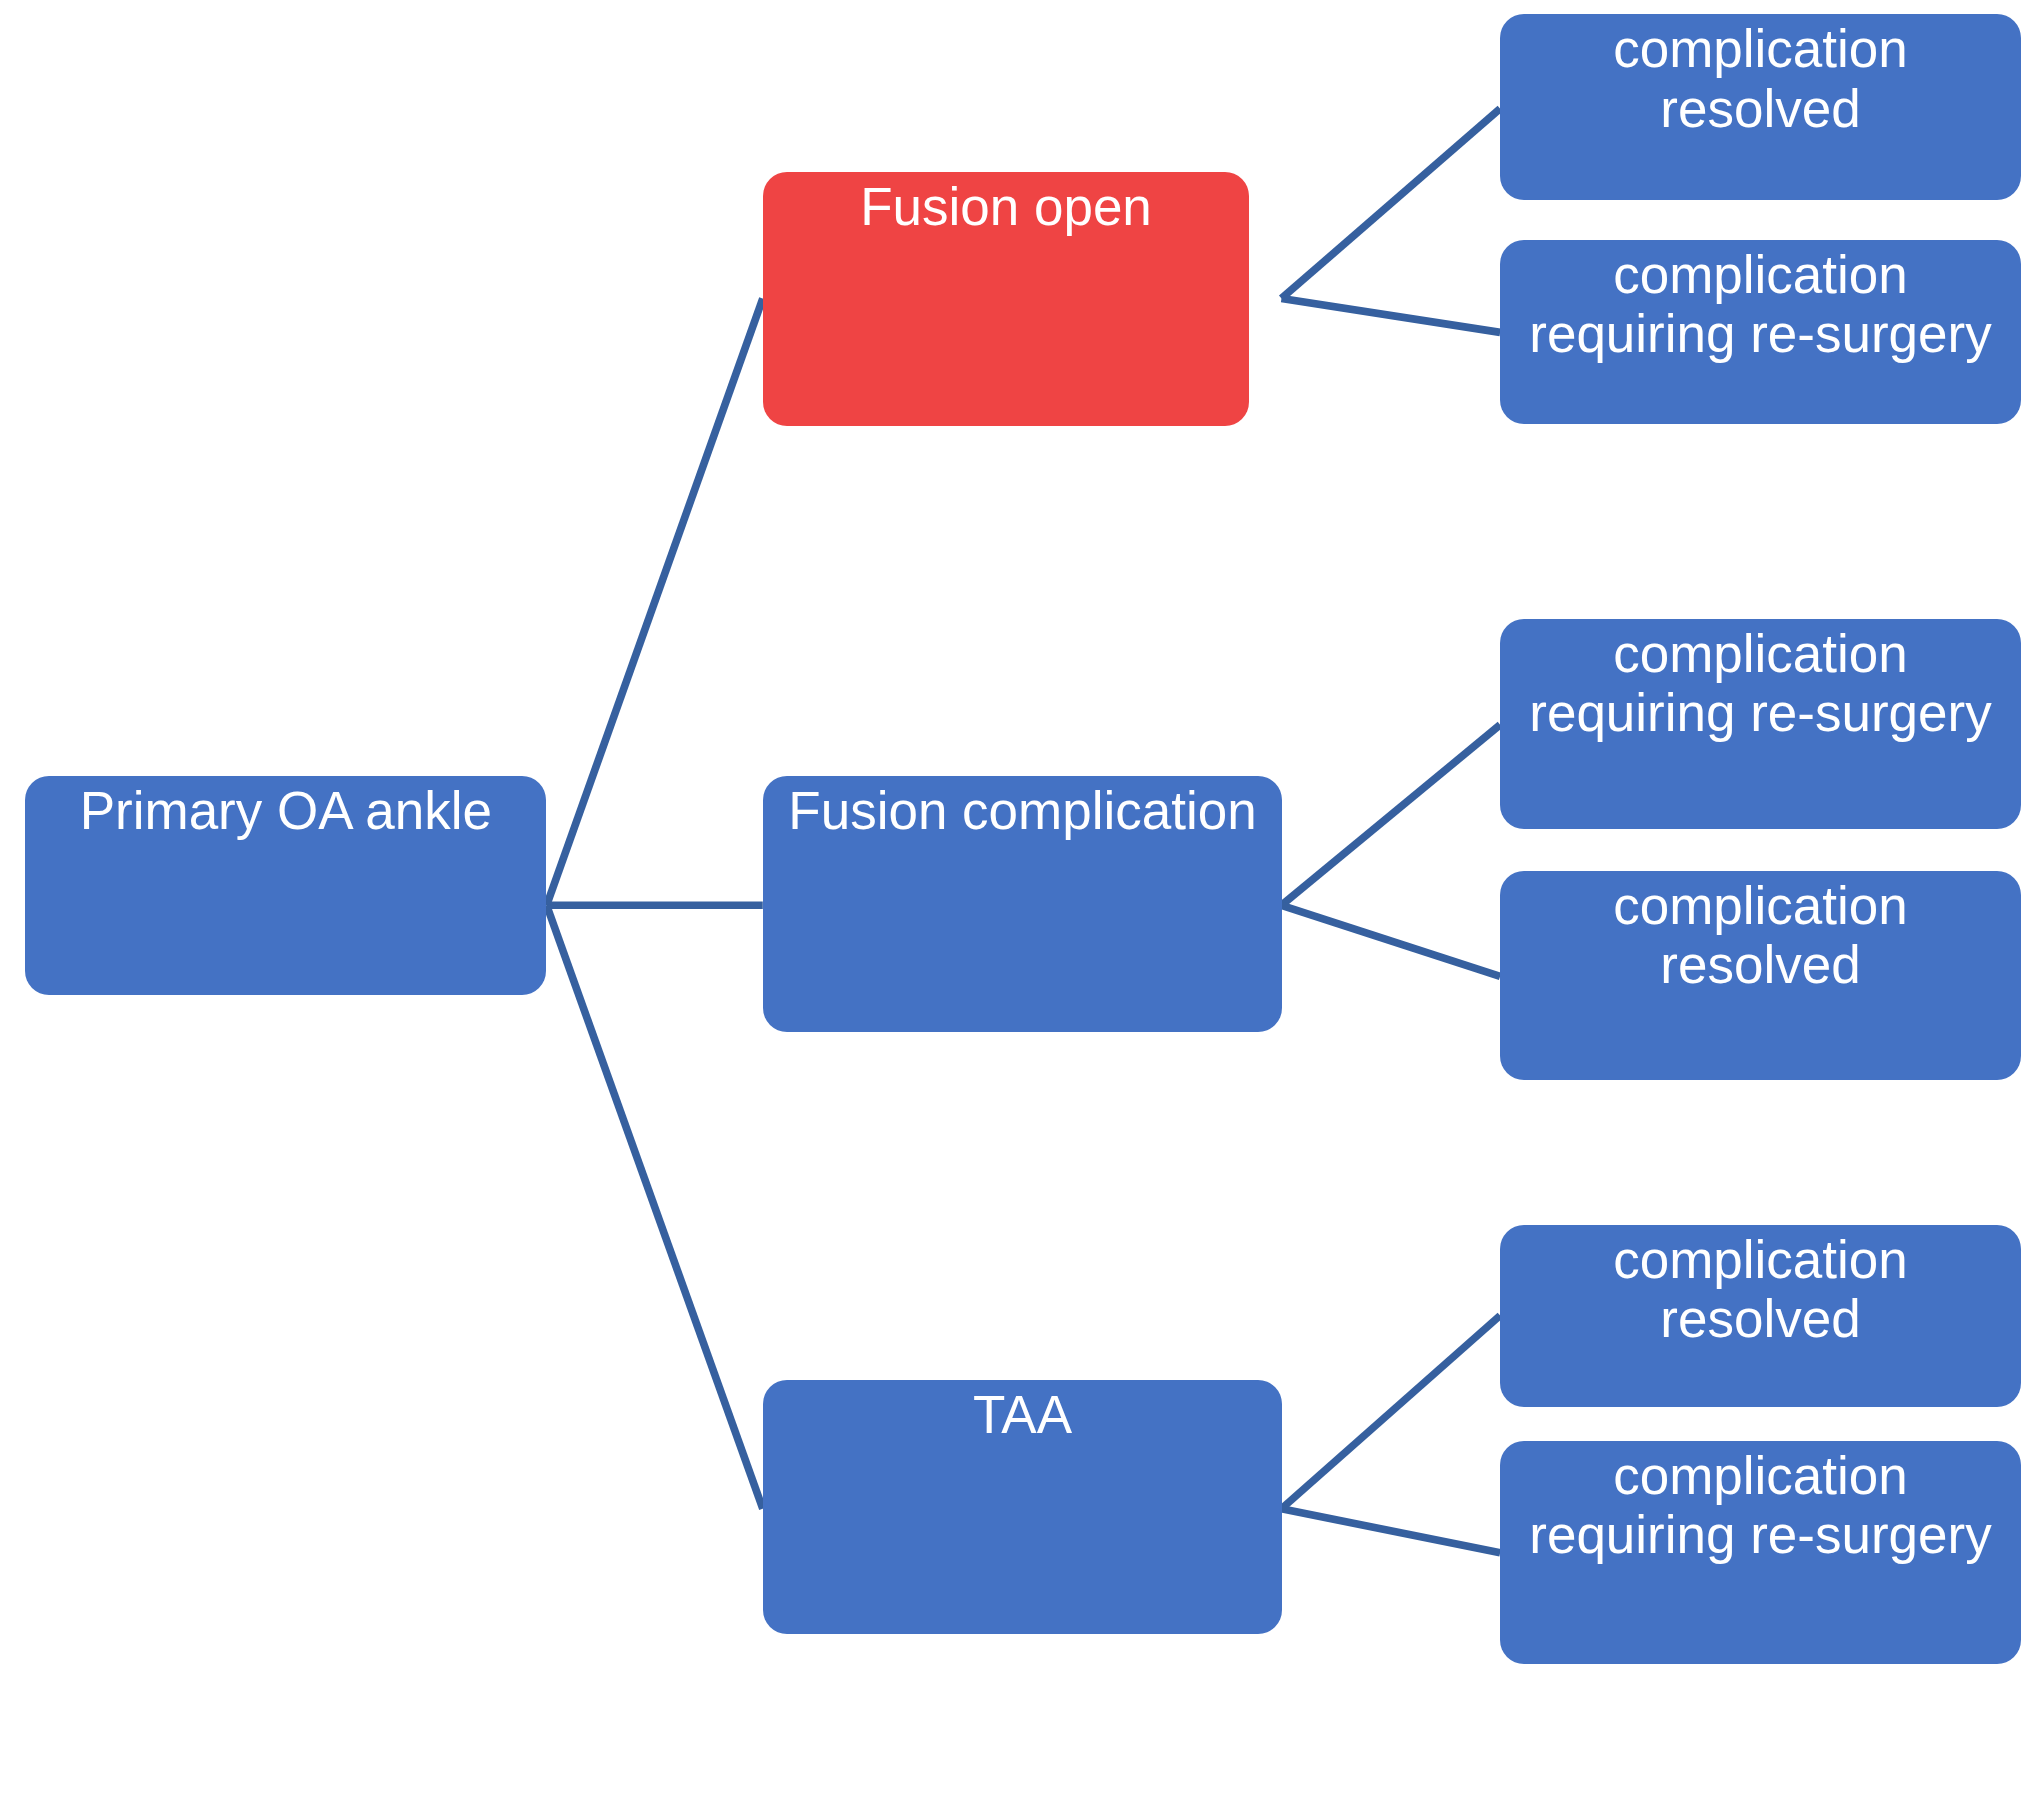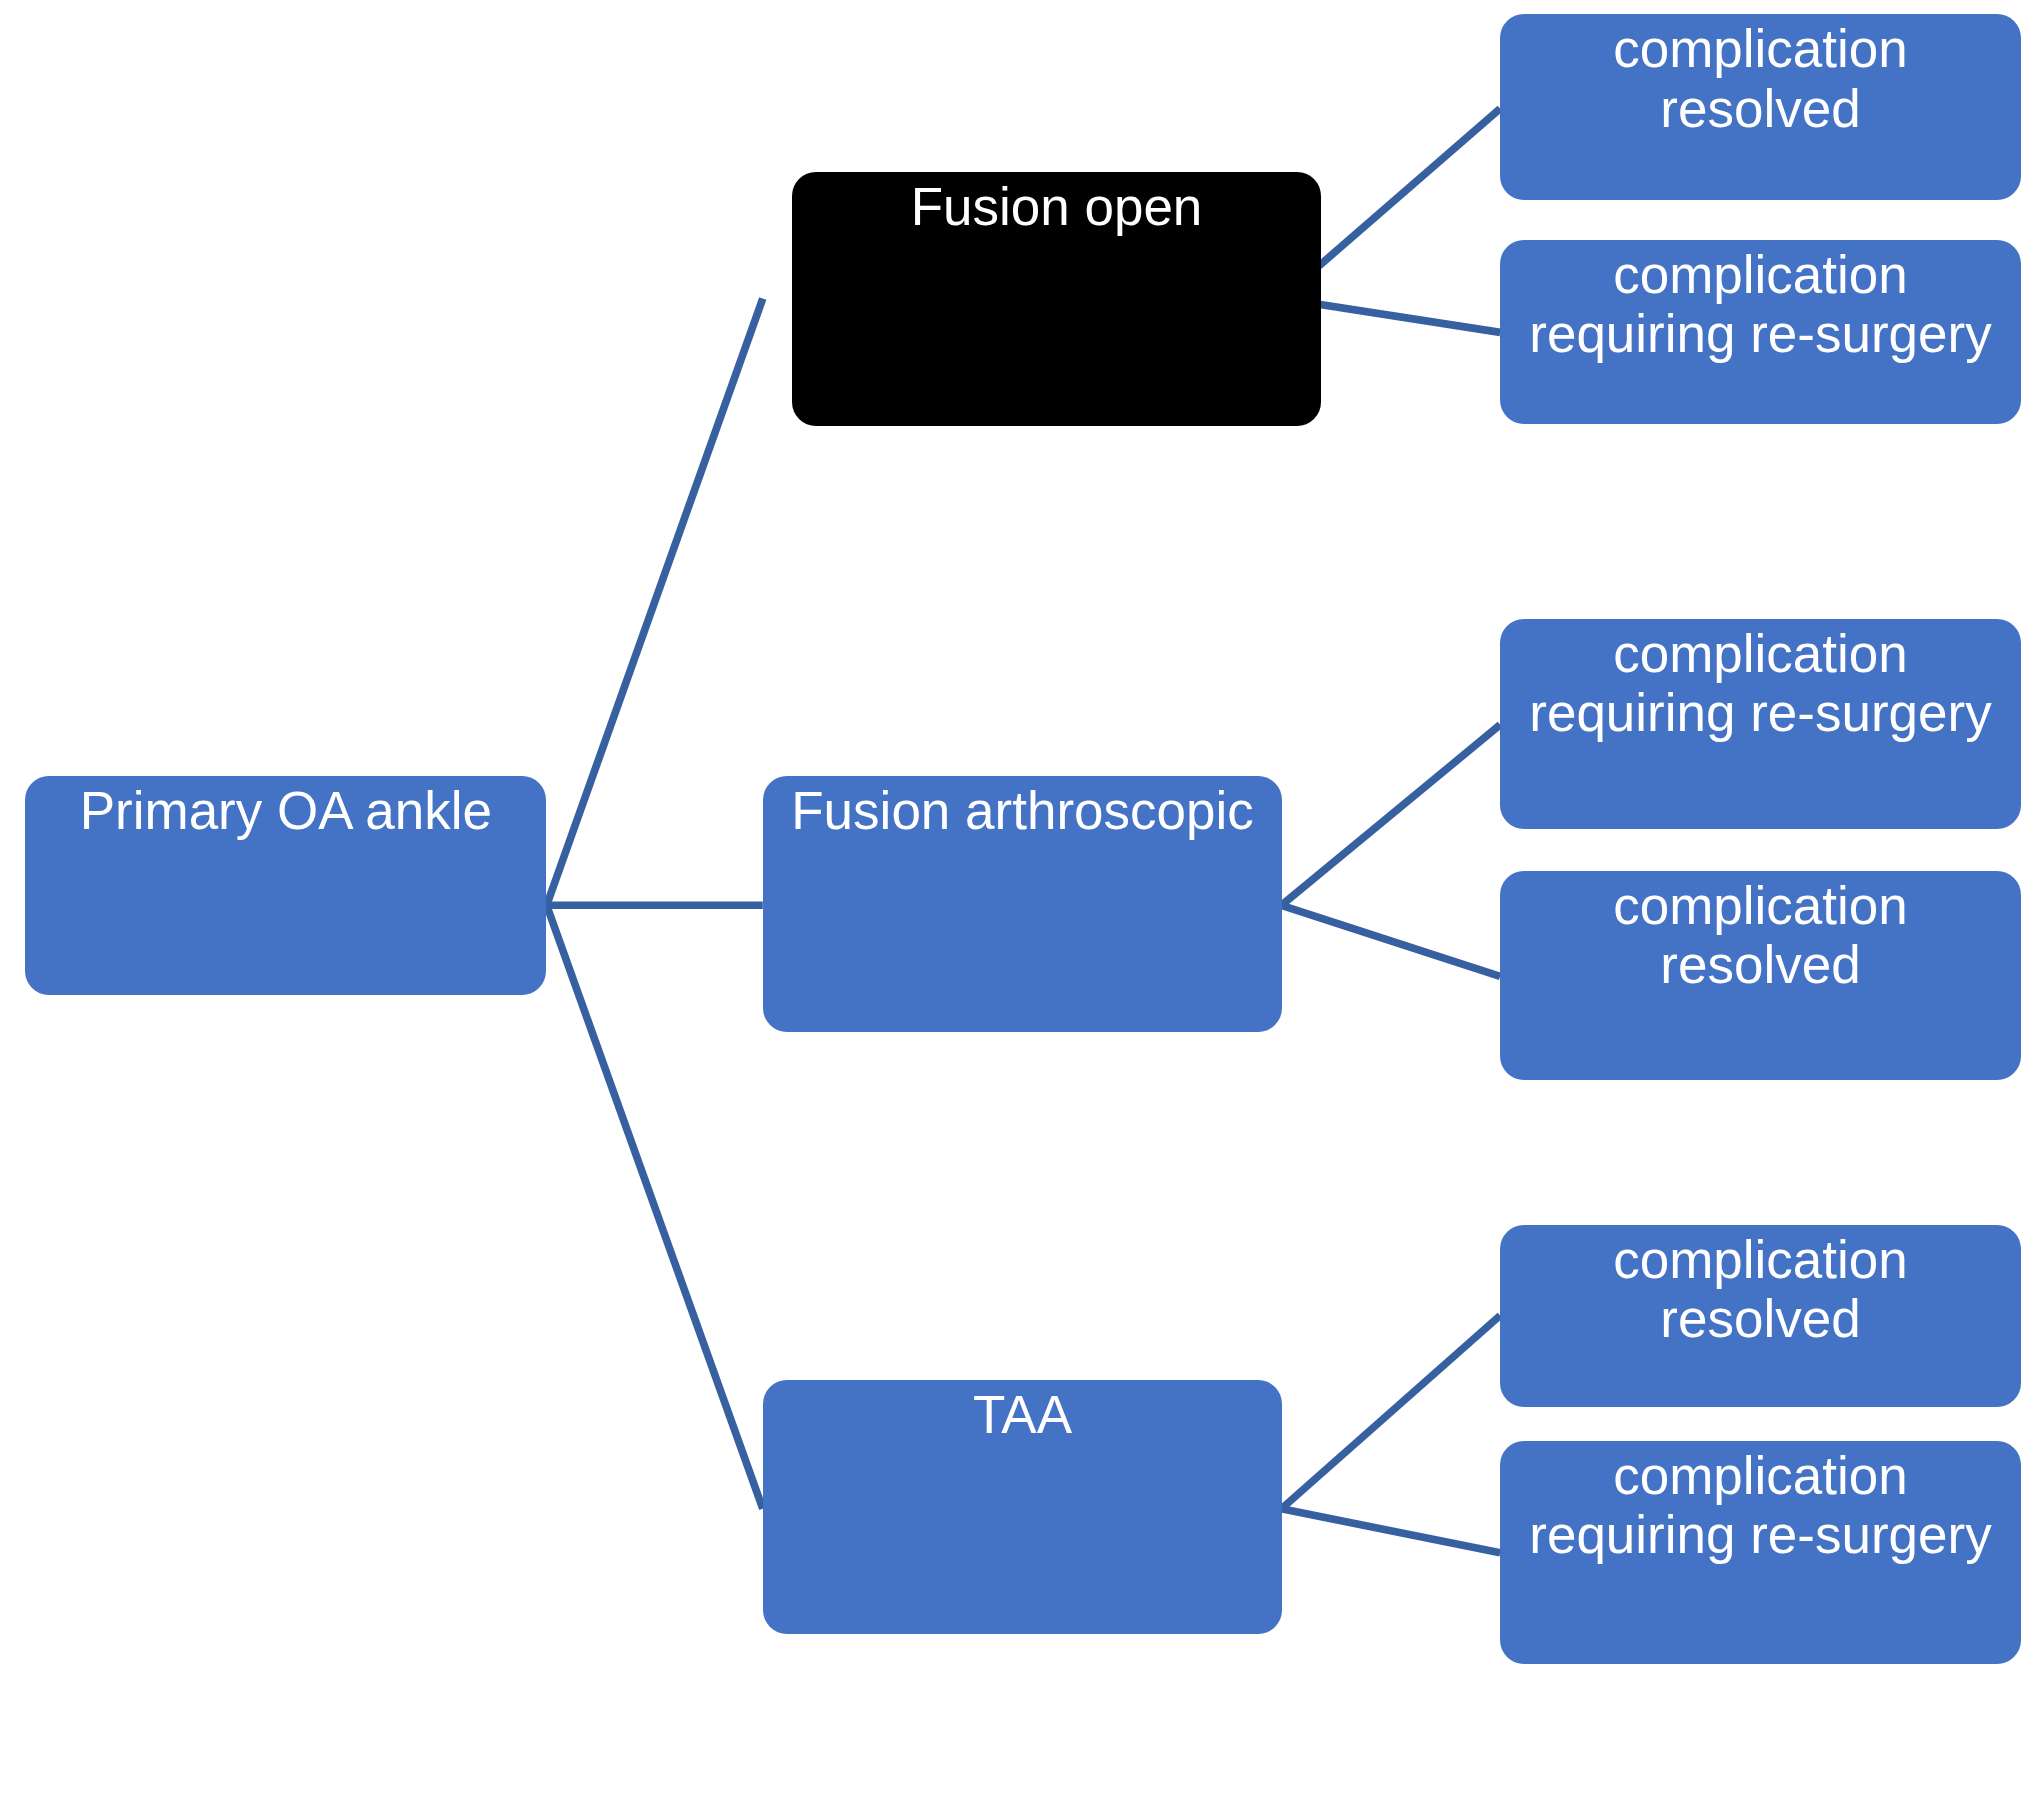--- a/index.html
+++ b/index.html
@@ -68,32 +68,32 @@
         <line x1="1512" y1="1068" x2="1770" y2="1152" stroke="#36609F" stroke-width="9" stroke-linecap="butt"></line>
         <line x1="1512" y1="1780" x2="1770" y2="1552" stroke="#36609F" stroke-width="9" stroke-linecap="butt"></line>
         <line x1="1512" y1="1780" x2="1770" y2="1832" stroke="#36609F" stroke-width="9" stroke-linecap="butt"></line>
       </g>
   </svg>
 
   <div class="node-box node-root" style="left: 25.4px; top: 776px; width: 521px; height: 219px; background: rgb(68, 114, 196); color: rgb(255, 255, 255);">
     <span class="node-label">Primary OA ankle</span>
   </div>
 
-  <div class="node-box node-mid" style="left: 763px; top: 172px; width: 529px; height: 254px; background: #000000; color: rgb(255, 255, 255); margin-left: 29px;">
+  <div class="node-box node-mid" style="left: 763px; top: 172px; width: 486px; height: 254px; background: #ef4444; color: rgb(255, 255, 255);">
     <span class="node-label">Fusion open</span>
   </div>
   <div class="node-box node-leaf" style="left: 1500px; top: 14.4px; width: 521px; height: 186px; background: rgb(68, 114, 196); color: rgb(255, 255, 255);">
     <span class="node-label">complication resolved</span>
   </div>
   <div class="node-box node-leaf" style="left: 1500px; top: 240px; width: 521px; height: 184px; background: rgb(68, 114, 196); color: rgb(255, 255, 255);">
     <span class="node-label">complication requiring re-surgery</span>
   </div>
 
   <div class="node-box node-mid" style="left: 763px; top: 776px; width: 519px; height: 256px; background: rgb(68, 114, 196); color: rgb(255, 255, 255);">
-    <span class="node-label">Fusion arthroscopic</span>
+    <span class="node-label">Fusion complication</span>
   </div>
   <div class="node-box node-leaf" style="left: 1500px; top: 619px; width: 521px; height: 210px; background: rgb(68, 114, 196); color: rgb(255, 255, 255);">
     <span class="node-label">complication requiring re-surgery</span>
   </div>
   <div class="node-box node-leaf" style="left: 1500px; top: 871px; width: 521px; height: 209px; background: rgb(68, 114, 196); color: rgb(255, 255, 255);">
     <span class="node-label">complication resolved</span>
   </div>
 
   <div class="node-box node-mid" style="left: 763px; top: 1380px; width: 519px; height: 254px; background: rgb(68, 114, 196); color: rgb(255, 255, 255);">
     <span class="node-label">TAA</span>

